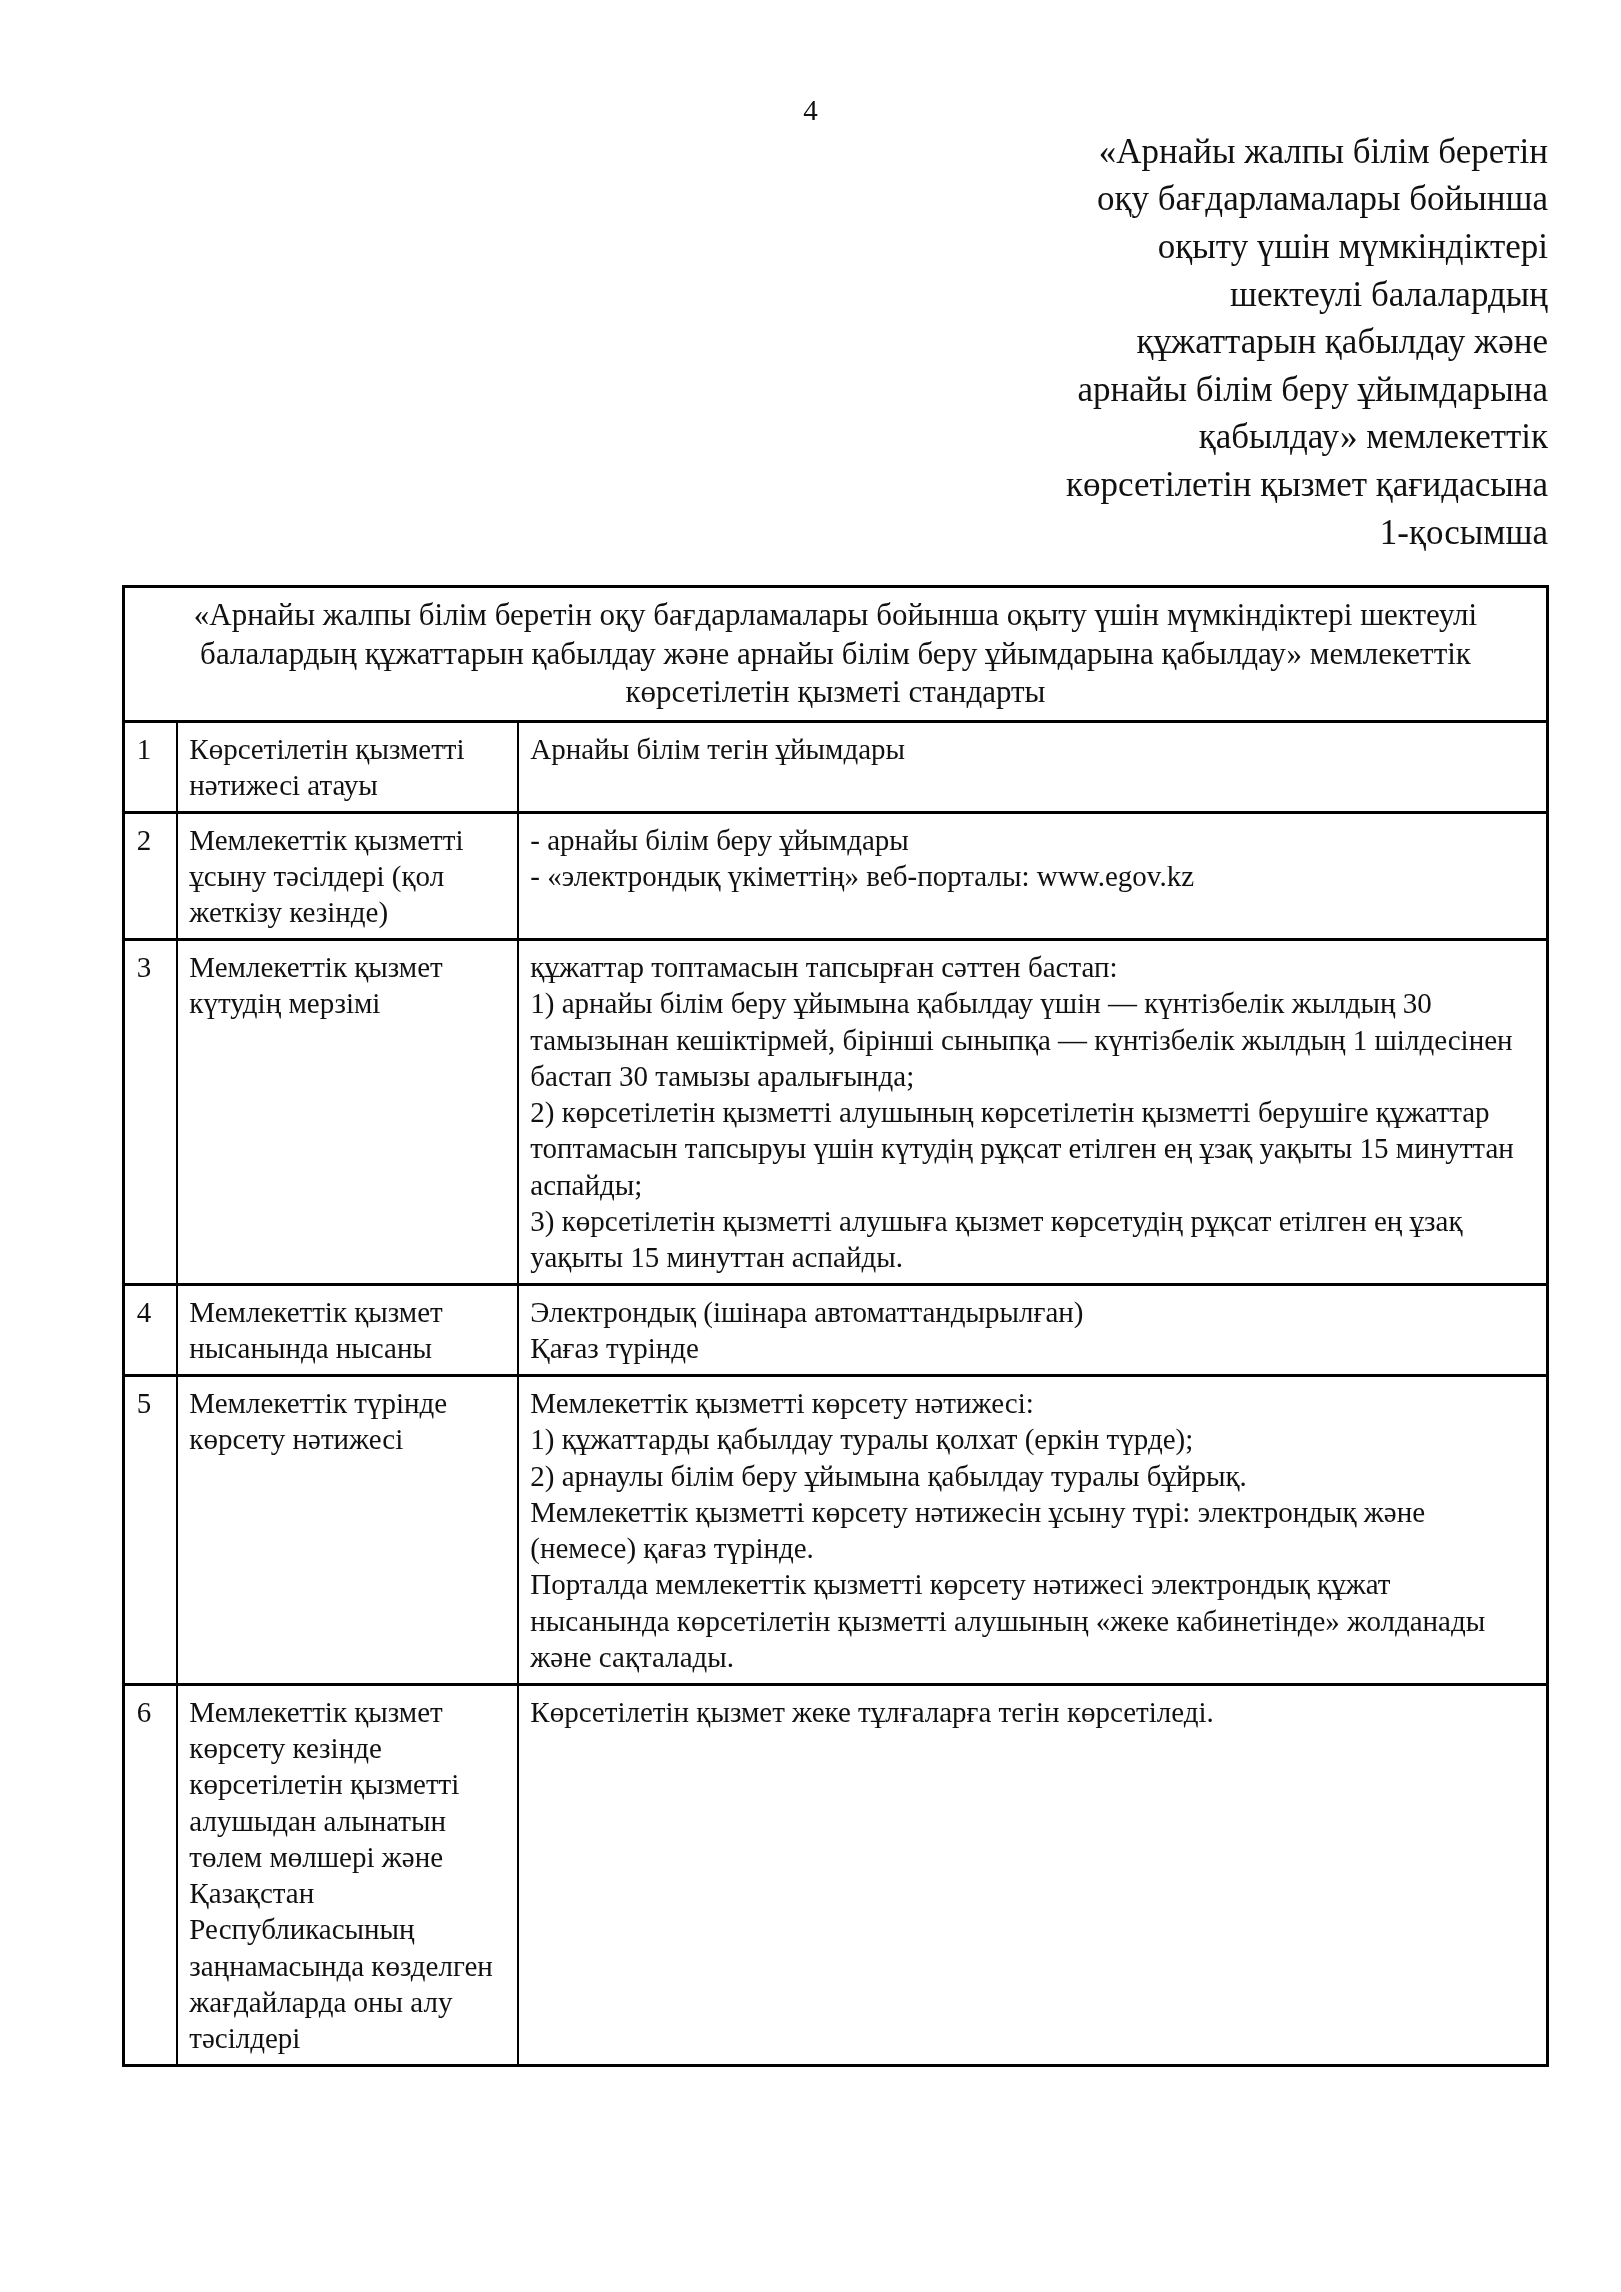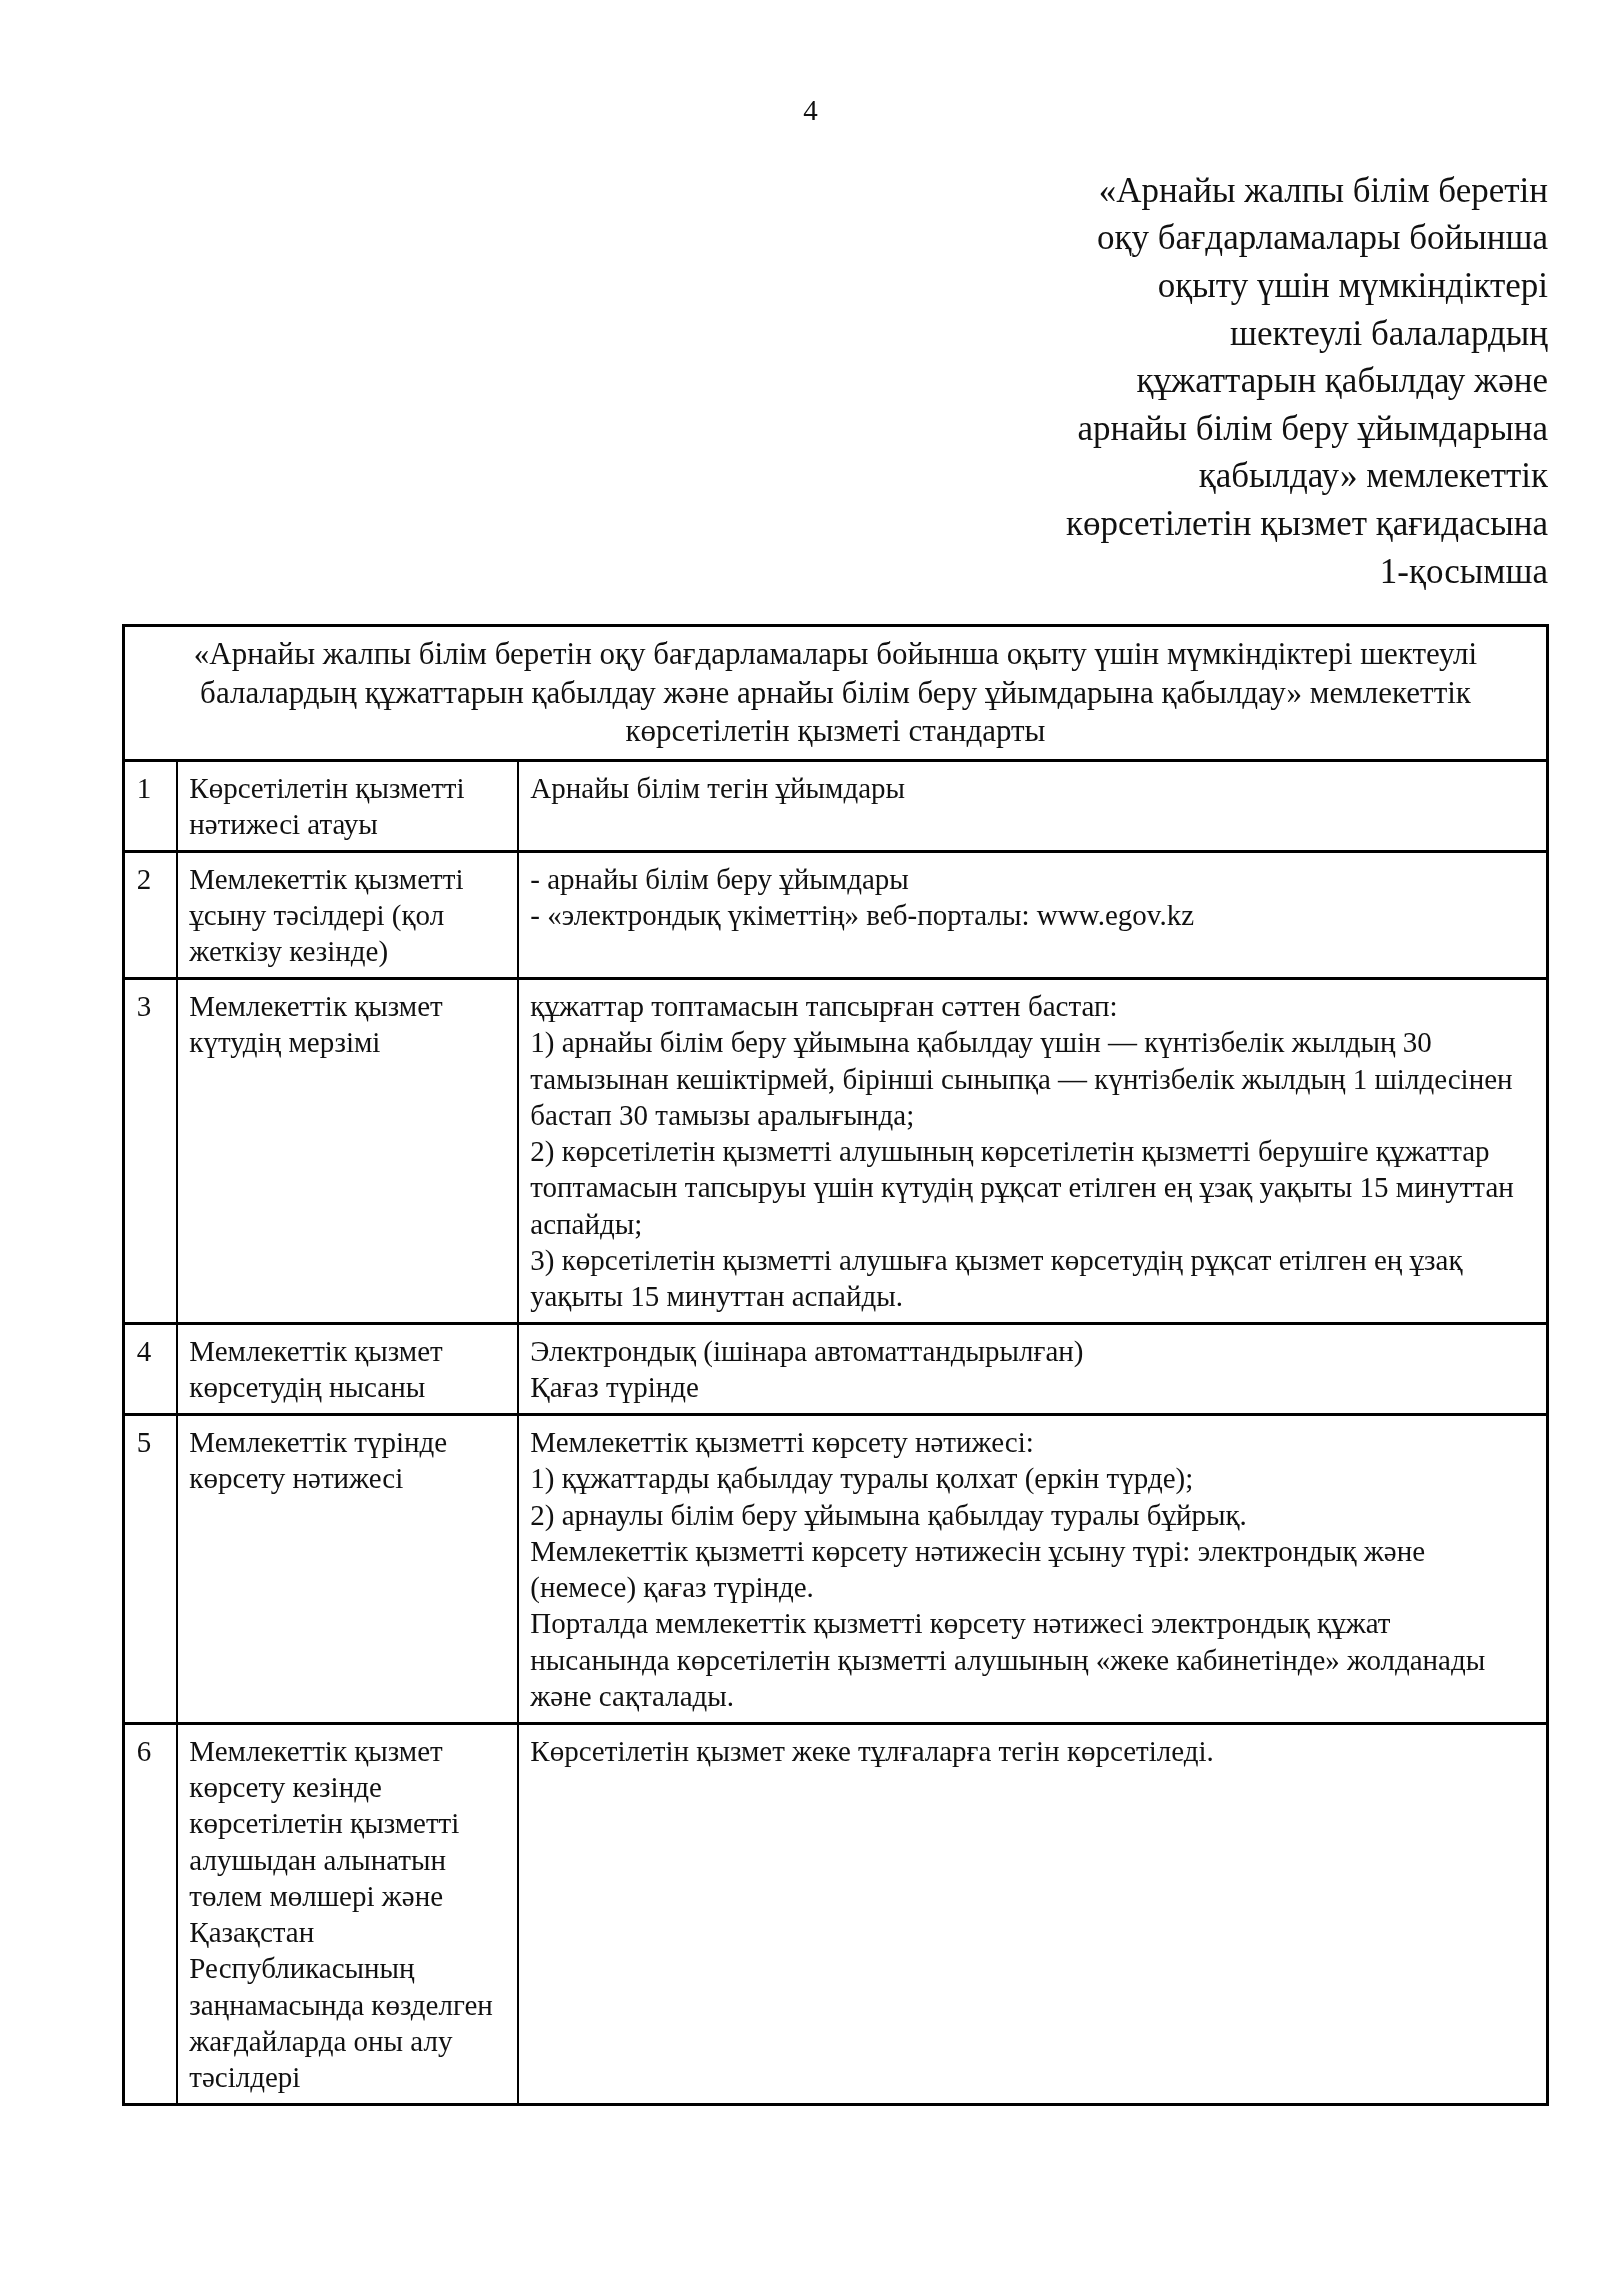--- a/index.html
+++ b/index.html
@@ -18,21 +18,20 @@
     box-sizing: border-box;
     padding-top: 93px;
     overflow: hidden;
   }
   .page-number {
     text-align: center;
     font-size: 29px;
     line-height: 1.2;
   }
   .appendix-note {
-    margin-top: 39px;
     margin-right: 73px;
     text-align: right;
     font-size: 35px;
     line-height: 1.36;
     white-space: pre-wrap;
   }
   table.standard-table {
     border-collapse: collapse;
     table-layout: fixed;
     width: 1427px;
@@ -107,21 +106,21 @@
         <td class="num-cell">3</td>
         <td class="prewrap">Мемлекеттік қызмет күтудің мерзімі</td>
         <td class="prewrap">құжаттар топтамасын тапсырған сәттен бастап:
 1) арнайы білім беру ұйымына қабылдау үшін — күнтізбелік жылдың 30 тамызынан кешіктірмей, бірінші сыныпқа — күнтізбелік жылдың 1 шілдесінен бастап 30 тамызы аралығында;
 2) көрсетілетін қызметті алушының көрсетілетін қызметті берушіге құжаттар топтамасын тапсыруы үшін күтудің рұқсат етілген ең ұзақ уақыты 15 минуттан аспайды;
 3) көрсетілетін қызметті алушыға қызмет көрсетудің рұқсат етілген ең ұзақ уақыты 15 минуттан аспайды.</td>
       </tr>
 
       <tr>
         <td class="num-cell">4</td>
-        <td class="prewrap">Мемлекеттік қызмет көрсетудің нысаны</td>
+        <td class="prewrap">Мемлекеттік қызмет нысанында нысаны</td>
         <td class="prewrap">Электрондық (ішінара автоматтандырылған)
 Қағаз түрінде</td>
       </tr>
 
       <tr>
         <td class="num-cell">5</td>
         <td class="prewrap">Мемлекеттік түрінде көрсету нәтижесі</td>
         <td class="prewrap">Мемлекеттік қызметті көрсету нәтижесі:
 1) құжаттарды қабылдау туралы қолхат (еркін түрде);
 2) арнаулы білім беру ұйымына қабылдау туралы бұйрық.

